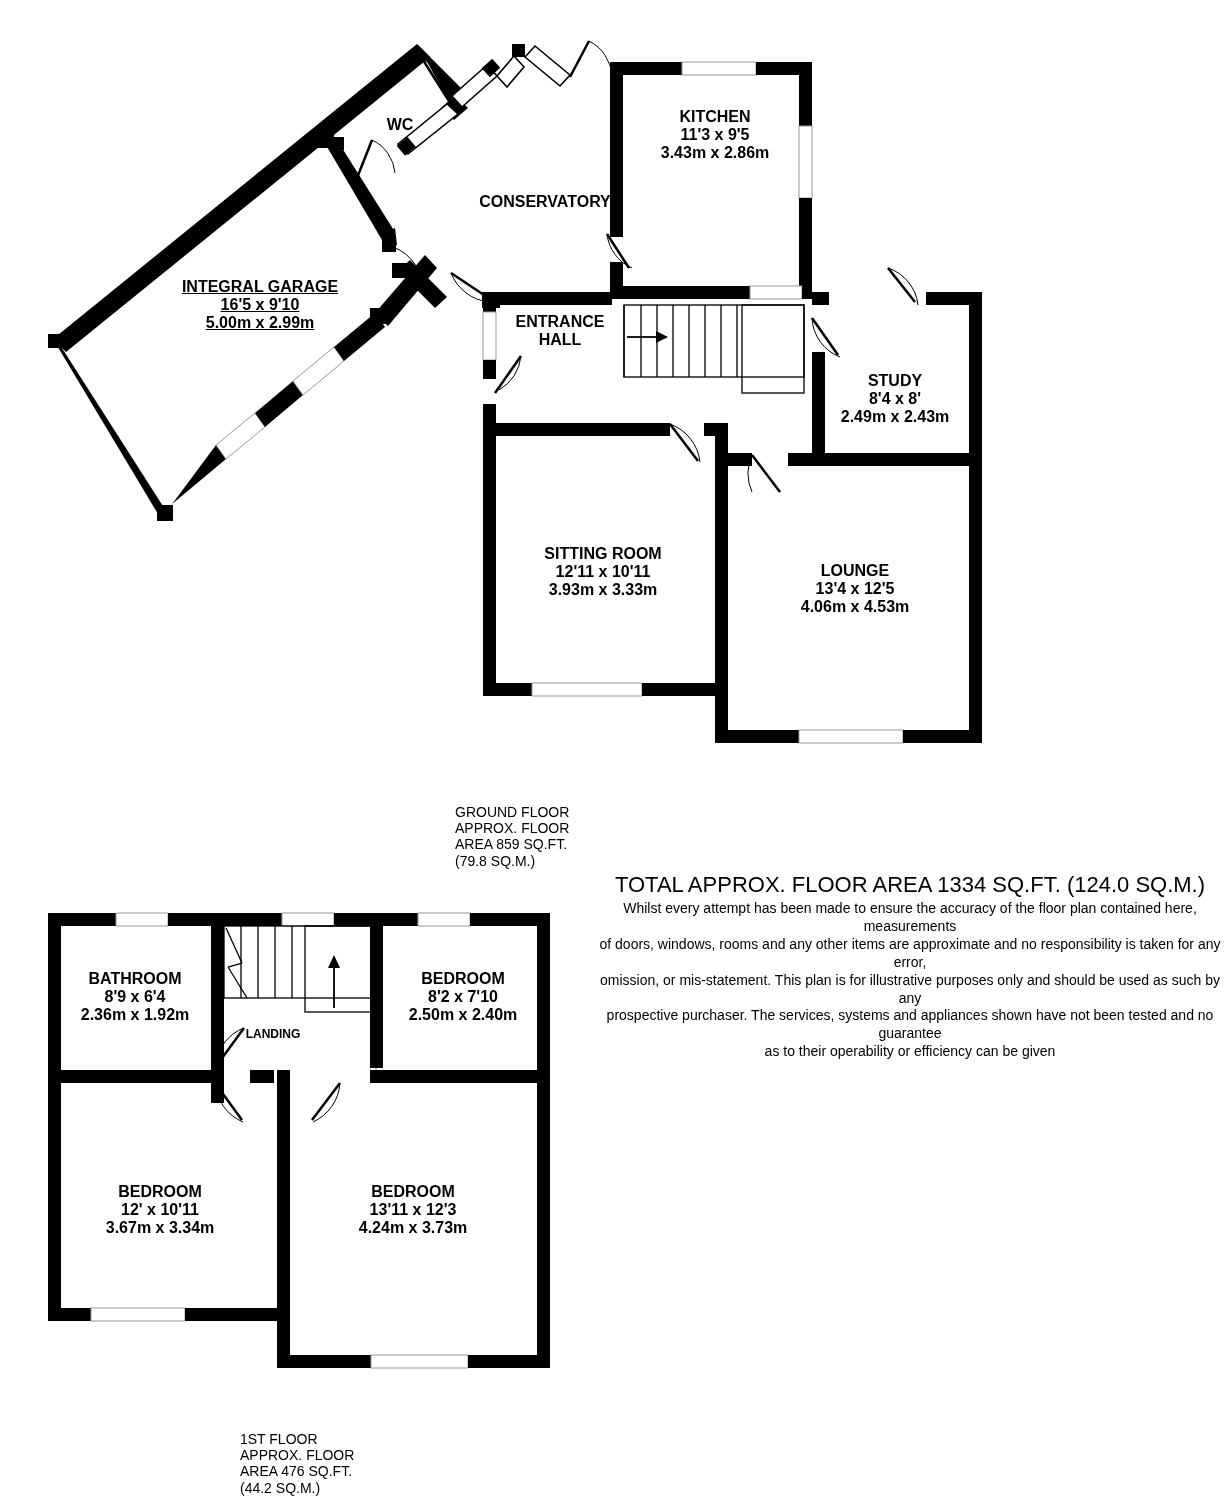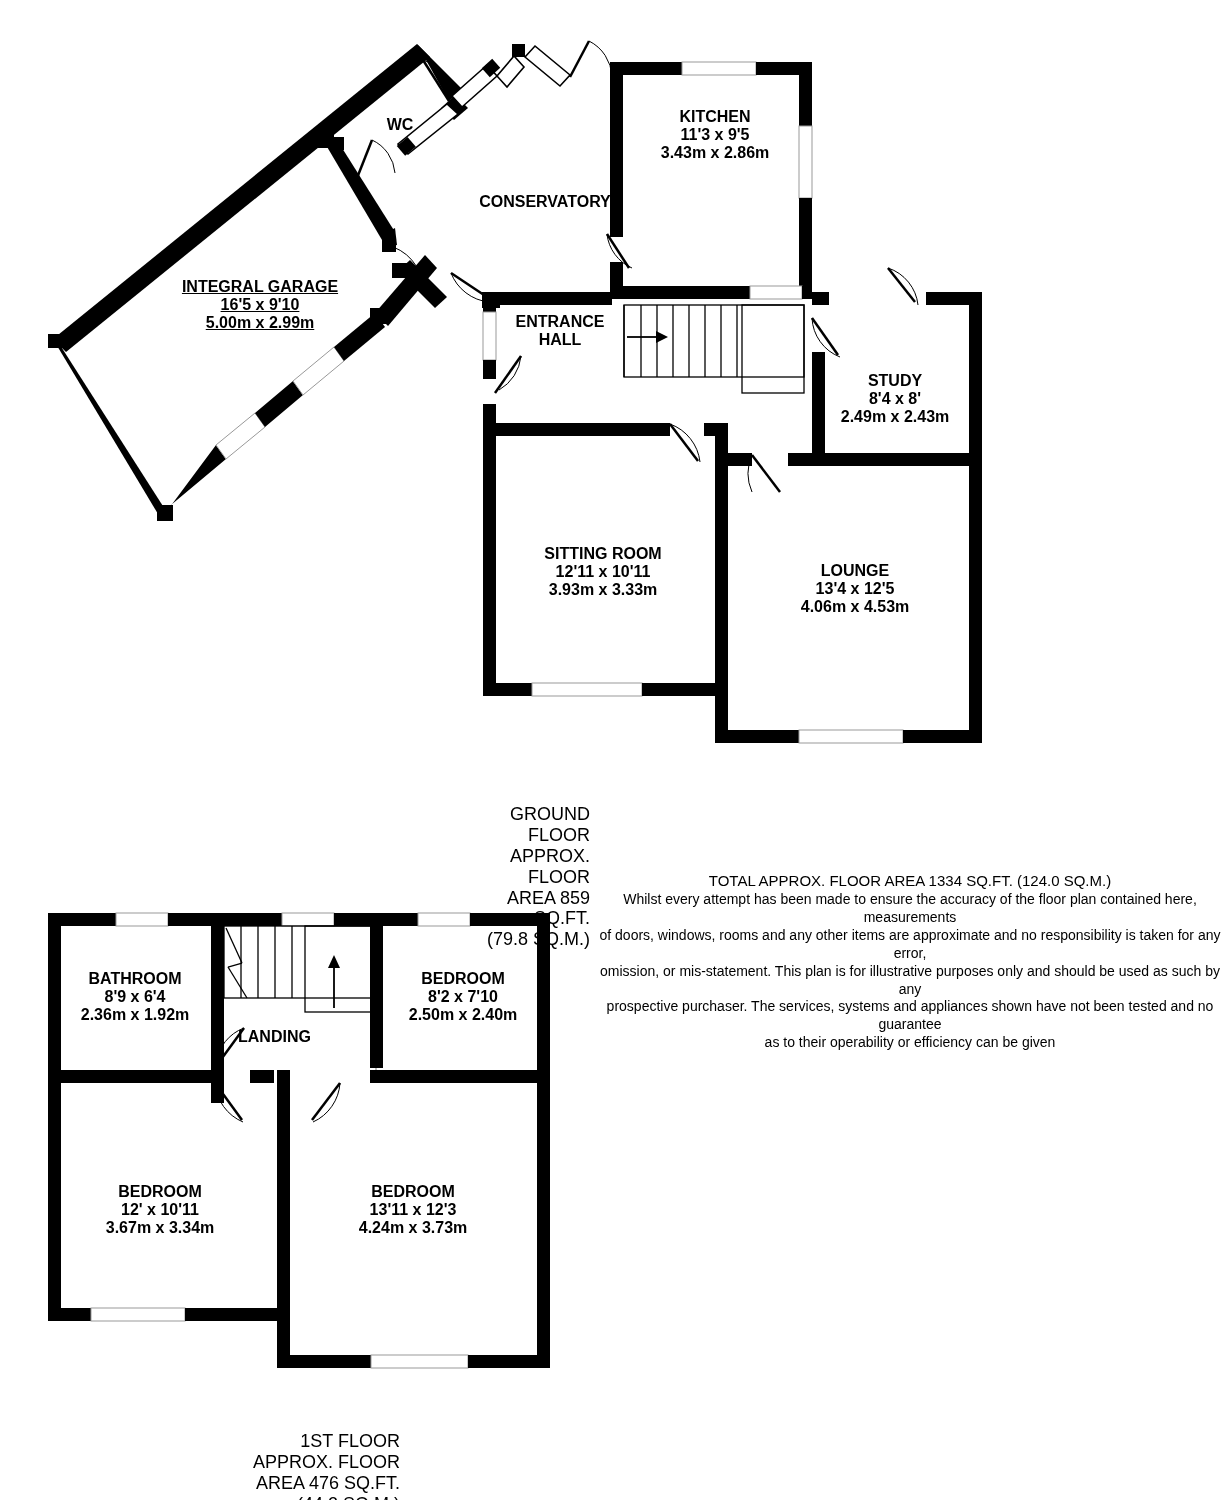--- a/index.html
+++ b/index.html
@@ -3,26 +3,26 @@
 <meta charset="utf-8">
 <style>
   html,body{margin:0;padding:0;background:#ffffff;}
   body{width:1228px;height:1500px;position:relative;overflow:hidden;
        font-family:"Liberation Sans","DejaVu Sans",sans-serif;color:#000;}
   #plan{position:absolute;left:0;top:0;width:1228px;height:1500px;}
   .lbl{position:absolute;text-align:center;white-space:nowrap;
        font-family:"Liberation Sans","DejaVu Sans",sans-serif;
        font-weight:bold;color:#000;line-height:1.12;}
   .lbl.room{font-size:16px;}
-  .lbl.tiny{font-size:16px;font-weight:bold;}
-  .blk{position:absolute;text-align:right;font-size:18px;line-height:1.16;
+  .lbl.tiny{font-size:12px;font-weight:bold;}
+  .blk{position:absolute;text-align:left;font-size:14px;line-height:1.16;
        font-family:"Liberation Sans","DejaVu Sans",sans-serif;color:#000;}
   .disc{position:absolute;text-align:center;color:#000;
         font-family:"Liberation Sans","DejaVu Sans",sans-serif;}
-  .disc .t{font-size:15px;margin-bottom:2px;}
+  .disc .t{font-size:22px;margin-bottom:2px;}
   .disc .b{font-size:14px;line-height:1.28;}
 </style>
 </head>
 <body>
 
 <svg id="plan" viewBox="0 0 1228 1500">
   <g>
 
     <g>
 

